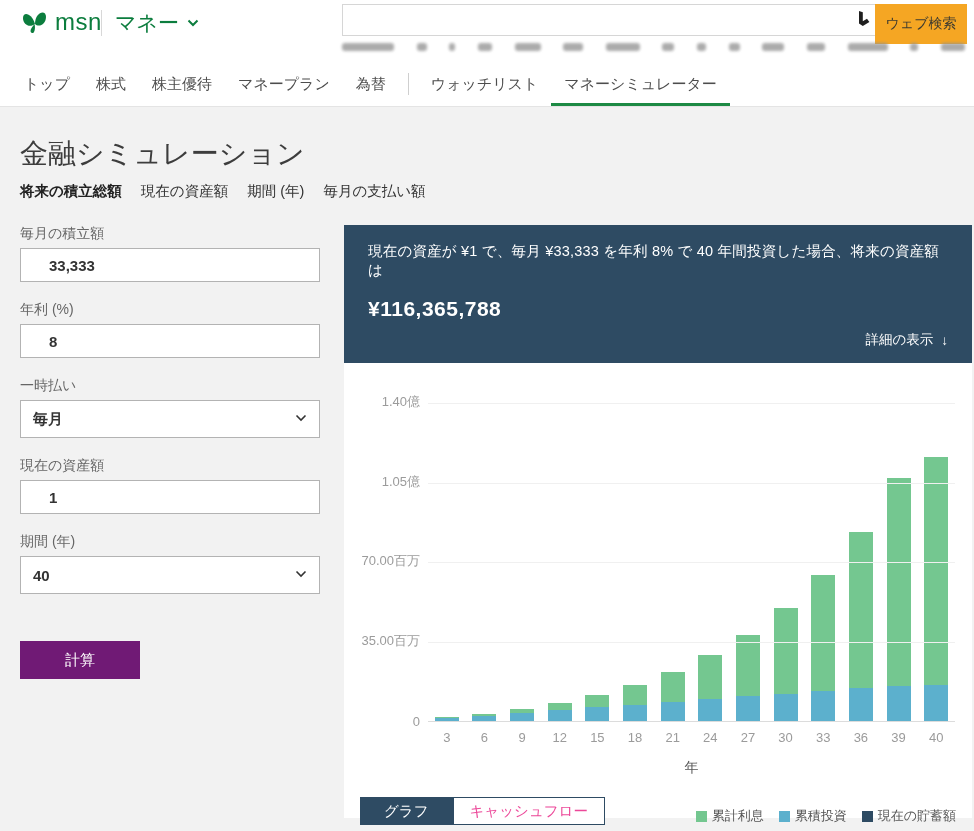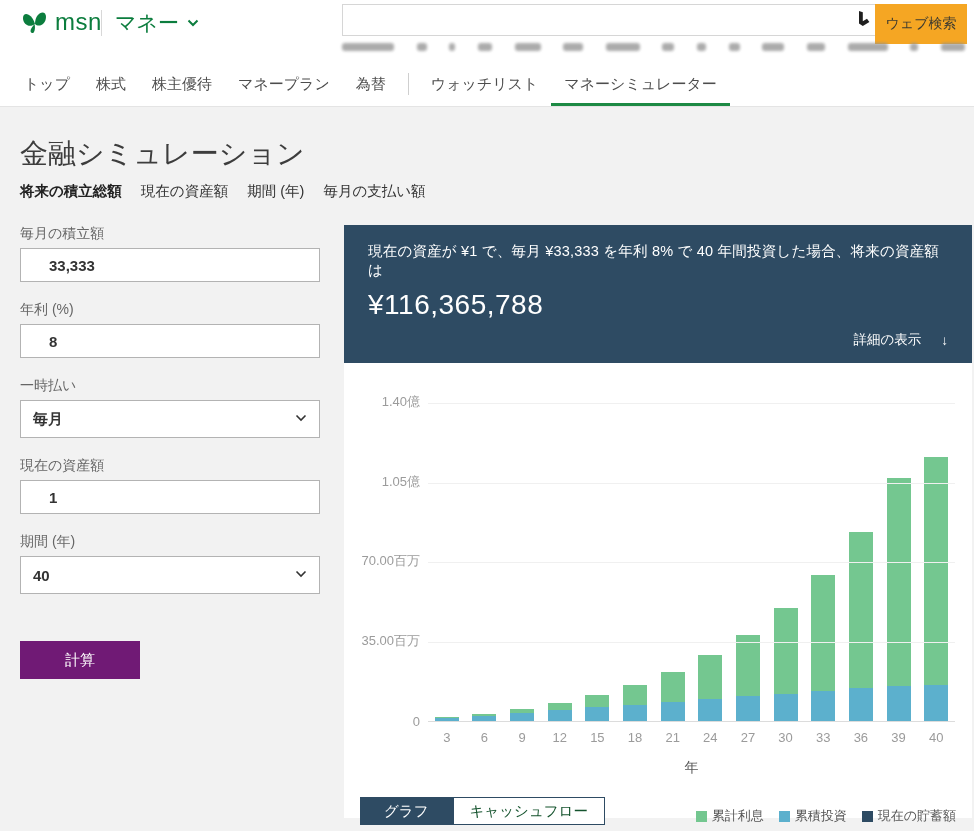--- a/index.html
+++ b/index.html
@@ -66,39 +66,39 @@
   }
   .select .chev { position:absolute; right:12px; top:13px; }
   .calc-btn {
     margin-top:28px; width:120px; height:38px; background:#701a75; color:#fff;
     border:none; font-size:15px; cursor:pointer; font-family:"Liberation Sans", sans-serif;
   }
   
   .right-panel { width:628px; flex:0 0 628px; }
   .summary-panel { background:#2e4b63; color:#fff; height:138px; padding:17px 24px 14px; position:relative; }
   .summary-sentence { font-size:14.5px; letter-spacing:.2px; }
-  .summary-amount { font-size:28px; font-weight:400; margin-top:9px; letter-spacing:.5px; }
-  .summary-details { position:absolute; right:24px; bottom:14px; font-size:13.5px; cursor:pointer; display:flex; gap:20px; align-items:center; }
+  .summary-amount { font-size:21px; font-weight:700; margin-top:17px; letter-spacing:.5px; }
+  .summary-details { position:absolute; right:24px; bottom:14px; font-size:13.5px; cursor:pointer; display:flex; gap:8px; align-items:center; }
   
   .chart-card { background:#fff; height:455px; position:relative; }
   .chart-wrap { position:relative; height:359px; }
   .yaxis { position:absolute; left:0; top:0; width:76px; height:359px; }
   .ytick { position:absolute; right:0; font-size:13px; color:#9b9b9b; white-space:nowrap; }
   .plot { position:absolute; left:84px; right:17px; top:0; height:359px; }
   .gridline { position:absolute; left:0; right:0; height:1px; background:#f0f0f0; }
   .gridline.axis { background:#dcdcdc; }
   .bars { position:absolute; left:0; right:0; bottom:1px; display:flex; justify-content:space-around; align-items:flex-end; }
   .bar-slot { width:24px; display:flex; flex-direction:column; justify-content:flex-end; cursor:pointer; }
   .seg { width:100%; }
   .xlabels { display:flex; justify-content:space-around; margin:8px 17px 0 84px; }
   .xtick { width:24px; text-align:center; font-size:13px; color:#9b9b9b; }
   .xaxis-title { margin:14px 17px 0 84px; text-align:center; font-size:14px; color:#555; }
   .chart-footer { display:flex; justify-content:space-between; align-items:flex-end; margin:20px 16px 0 16px; }
   .chart-tabs { display:flex; }
-  .chart-tab { height:28px; display:flex; align-items:center; padding:0 16px; font-size:14.5px; cursor:pointer; border:1px solid #2e4b63; background:#fff; color:#14532d; }
+  .chart-tab { height:28px; display:flex; align-items:center; padding:0 16px; font-size:14.5px; cursor:pointer; border:1px solid #2e4b63; background:#fff; color:#ec4899; }
   .chart-tab.active { background:#2e4b63; color:#fff; padding:0 23px; }
   .legend { display:flex; gap:15px; align-items:center; }
   .legend-item { display:flex; align-items:center; gap:5px; font-size:13px; color:#555; }
   .swatch { width:11px; height:11px; display:inline-block; }
 </style>
 </head>
 <body>
 
 <div class="header">
   <div class="brand">

